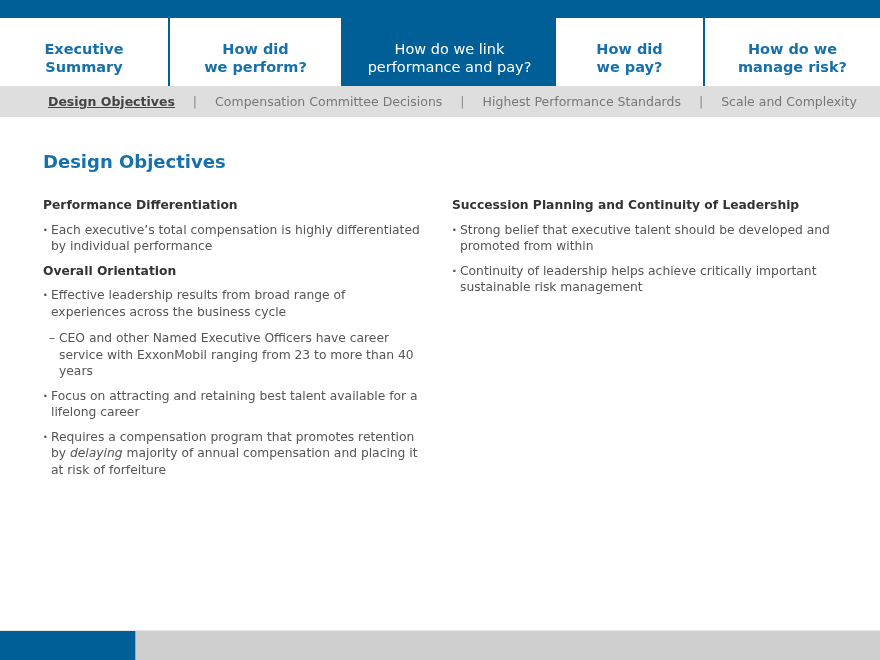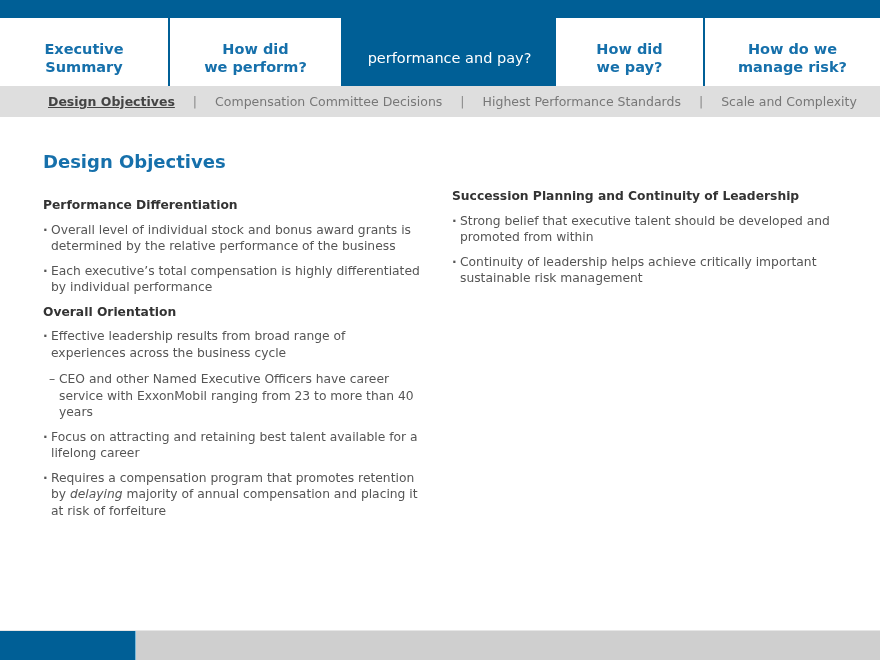--- a/index.html
+++ b/index.html
@@ -13,21 +13,21 @@
 
   .subnav { position: absolute; left: 0; top: 86px; width: 880px; height: 31px; background: #dedede; display: flex; align-items: center; padding-left: 48px; font-size: 12.5px; color: #777; }
   .subnav .item { cursor: pointer; white-space: nowrap; }
   .subnav .item.active { color: #444; font-weight: bold; text-decoration: underline; }
   .subnav .sep { margin: 0 18px; color: #888; }
 
   .page-title { position: absolute; left: 43px; top: 151px; font-size: 18px; font-weight: bold; color: #1670ab; }
 
   .col { position: absolute; top: 197px; font-size: 12.3px; line-height: 16.5px; color: #555; }
   .col.left { left: 43px; width: 380px; }
-  .col.right { left: 452px; width: 400px; top: 188px; }
+  .col.right { left: 452px; width: 400px; top: 197px; }
   .intro { margin-bottom: 8px; }
   .sec-head { font-weight: bold; color: #333; margin-bottom: 8px; }
   .bullet { position: relative; padding-left: 8px; margin-bottom: 8px; }
   .bullet::before { content: "·"; position: absolute; left: 0; top: 0; font-weight: bold; }
   .sub-bullet { position: relative; padding-left: 18px; margin-left: -10px; margin-top: 10px; }
   .sub-bullet::before { content: "–"; position: absolute; left: 8px; }
   .sub-bullet .wrap { display: block; }
   em { font-style: italic; }
 
   .footer { position: absolute; left: 0; top: 630px; width: 880px; height: 30px; background: #cfcfcf; border-top: 1px solid #e6e6e6; }
@@ -44,20 +44,21 @@
       </div>
   </div>
   <div class="tab" style="left:170px;width:171px;">
     <div>
         <span>How did</span>
         <span>we perform?</span>
       </div>
   </div>
   <div class="tab active" style="left:343px;width:213px;">
     <div>
+        <span>How do we link</span>
         <span>performance and pay?</span>
       </div>
   </div>
   <div class="tab" style="left:556px;width:147px;">
     <div>
         <span>How did</span>
         <span>we pay?</span>
       </div>
   </div>
   <div class="tab" style="left:705px;width:175px;">
@@ -76,21 +77,20 @@
   <span class="item">Highest Performance Standards</span>
   <span class="sep">|</span>
   <span class="item">Scale and Complexity</span>
 </div>
 
 <h1 class="page-title">Design Objectives</h1>
 
 <div class="col left">
 
   <div class="sec-head">Performance Differentiation</div>
-  <div class="bullet">Overall level of individual stock and bonus award grants is determined by the relative performance of the business</div>
   <div class="bullet">Each executive’s total compensation is highly differentiated by individual performance</div>
 
   <div class="sec-head">Overall Orientation</div>
   <div class="bullet">
     <span>Effective leadership results from broad range of experiences across the business cycle</span>
     <div class="sub-bullet">
       <span class="wrap">CEO and other Named Executive Officers have career service with ExxonMobil ranging from 23 to more than 40 years</span>
     </div>
   </div>
   <div class="bullet">Focus on attracting and retaining best talent available for a lifelong career</div>

